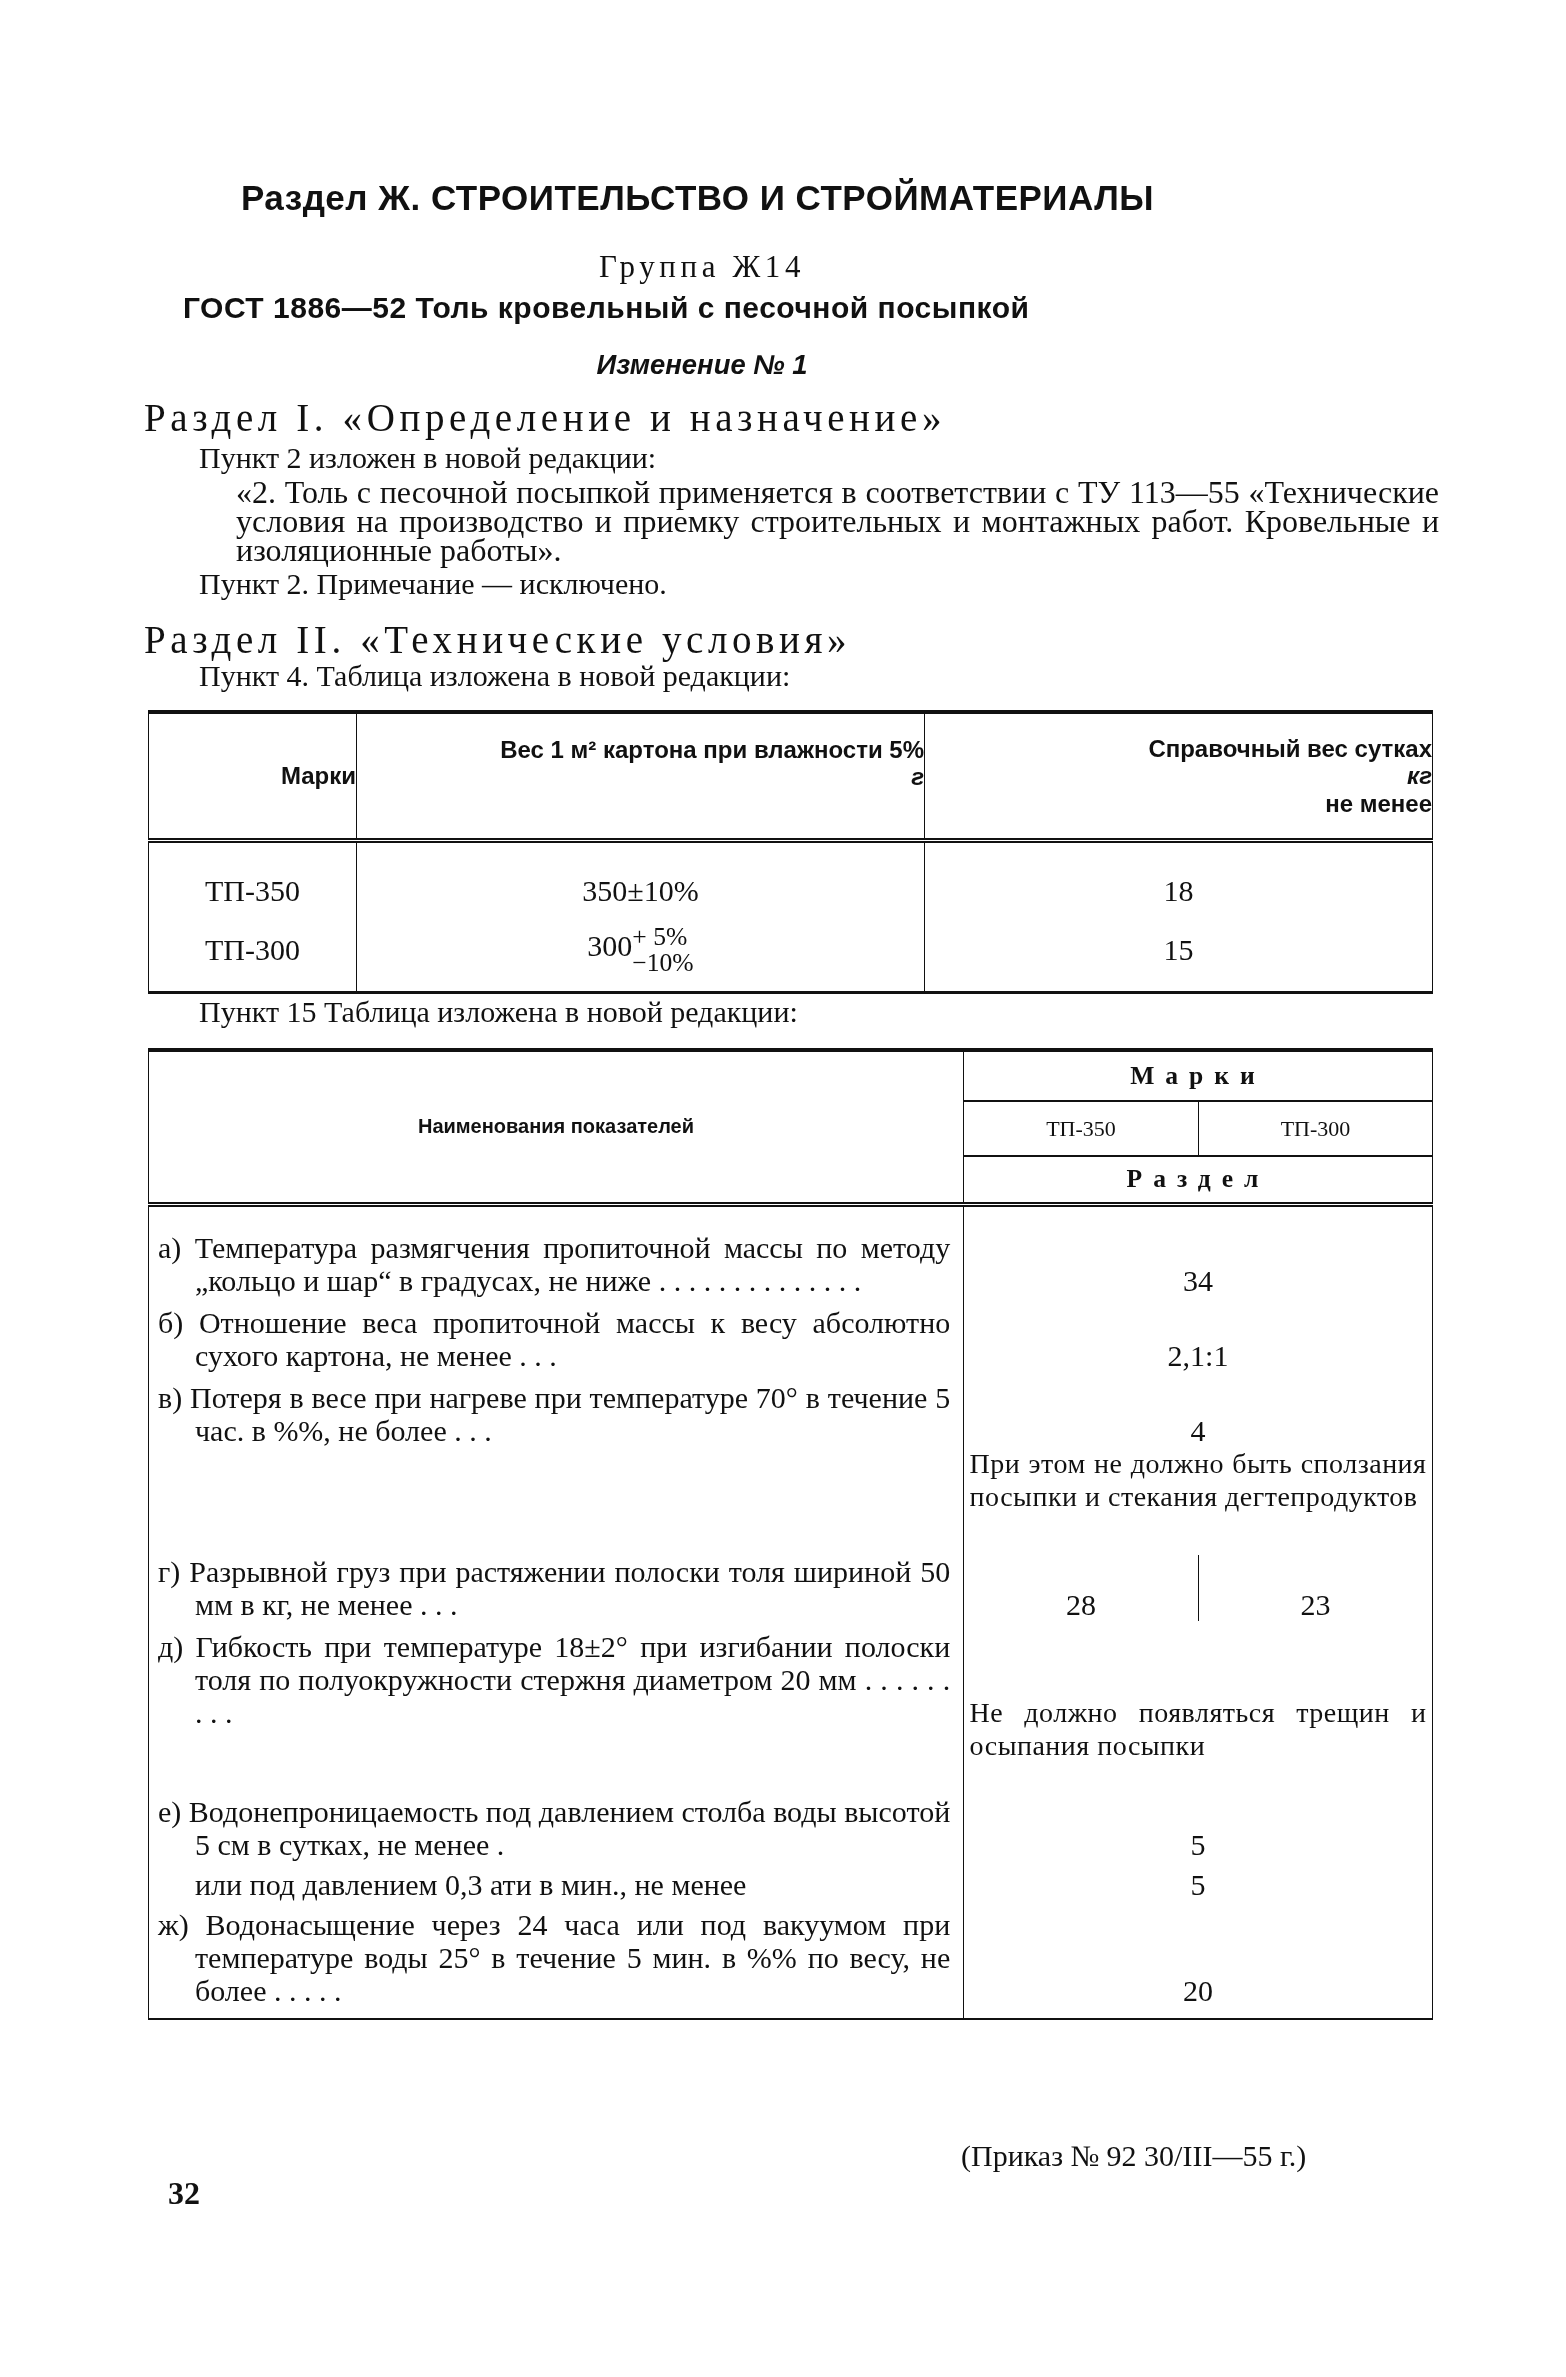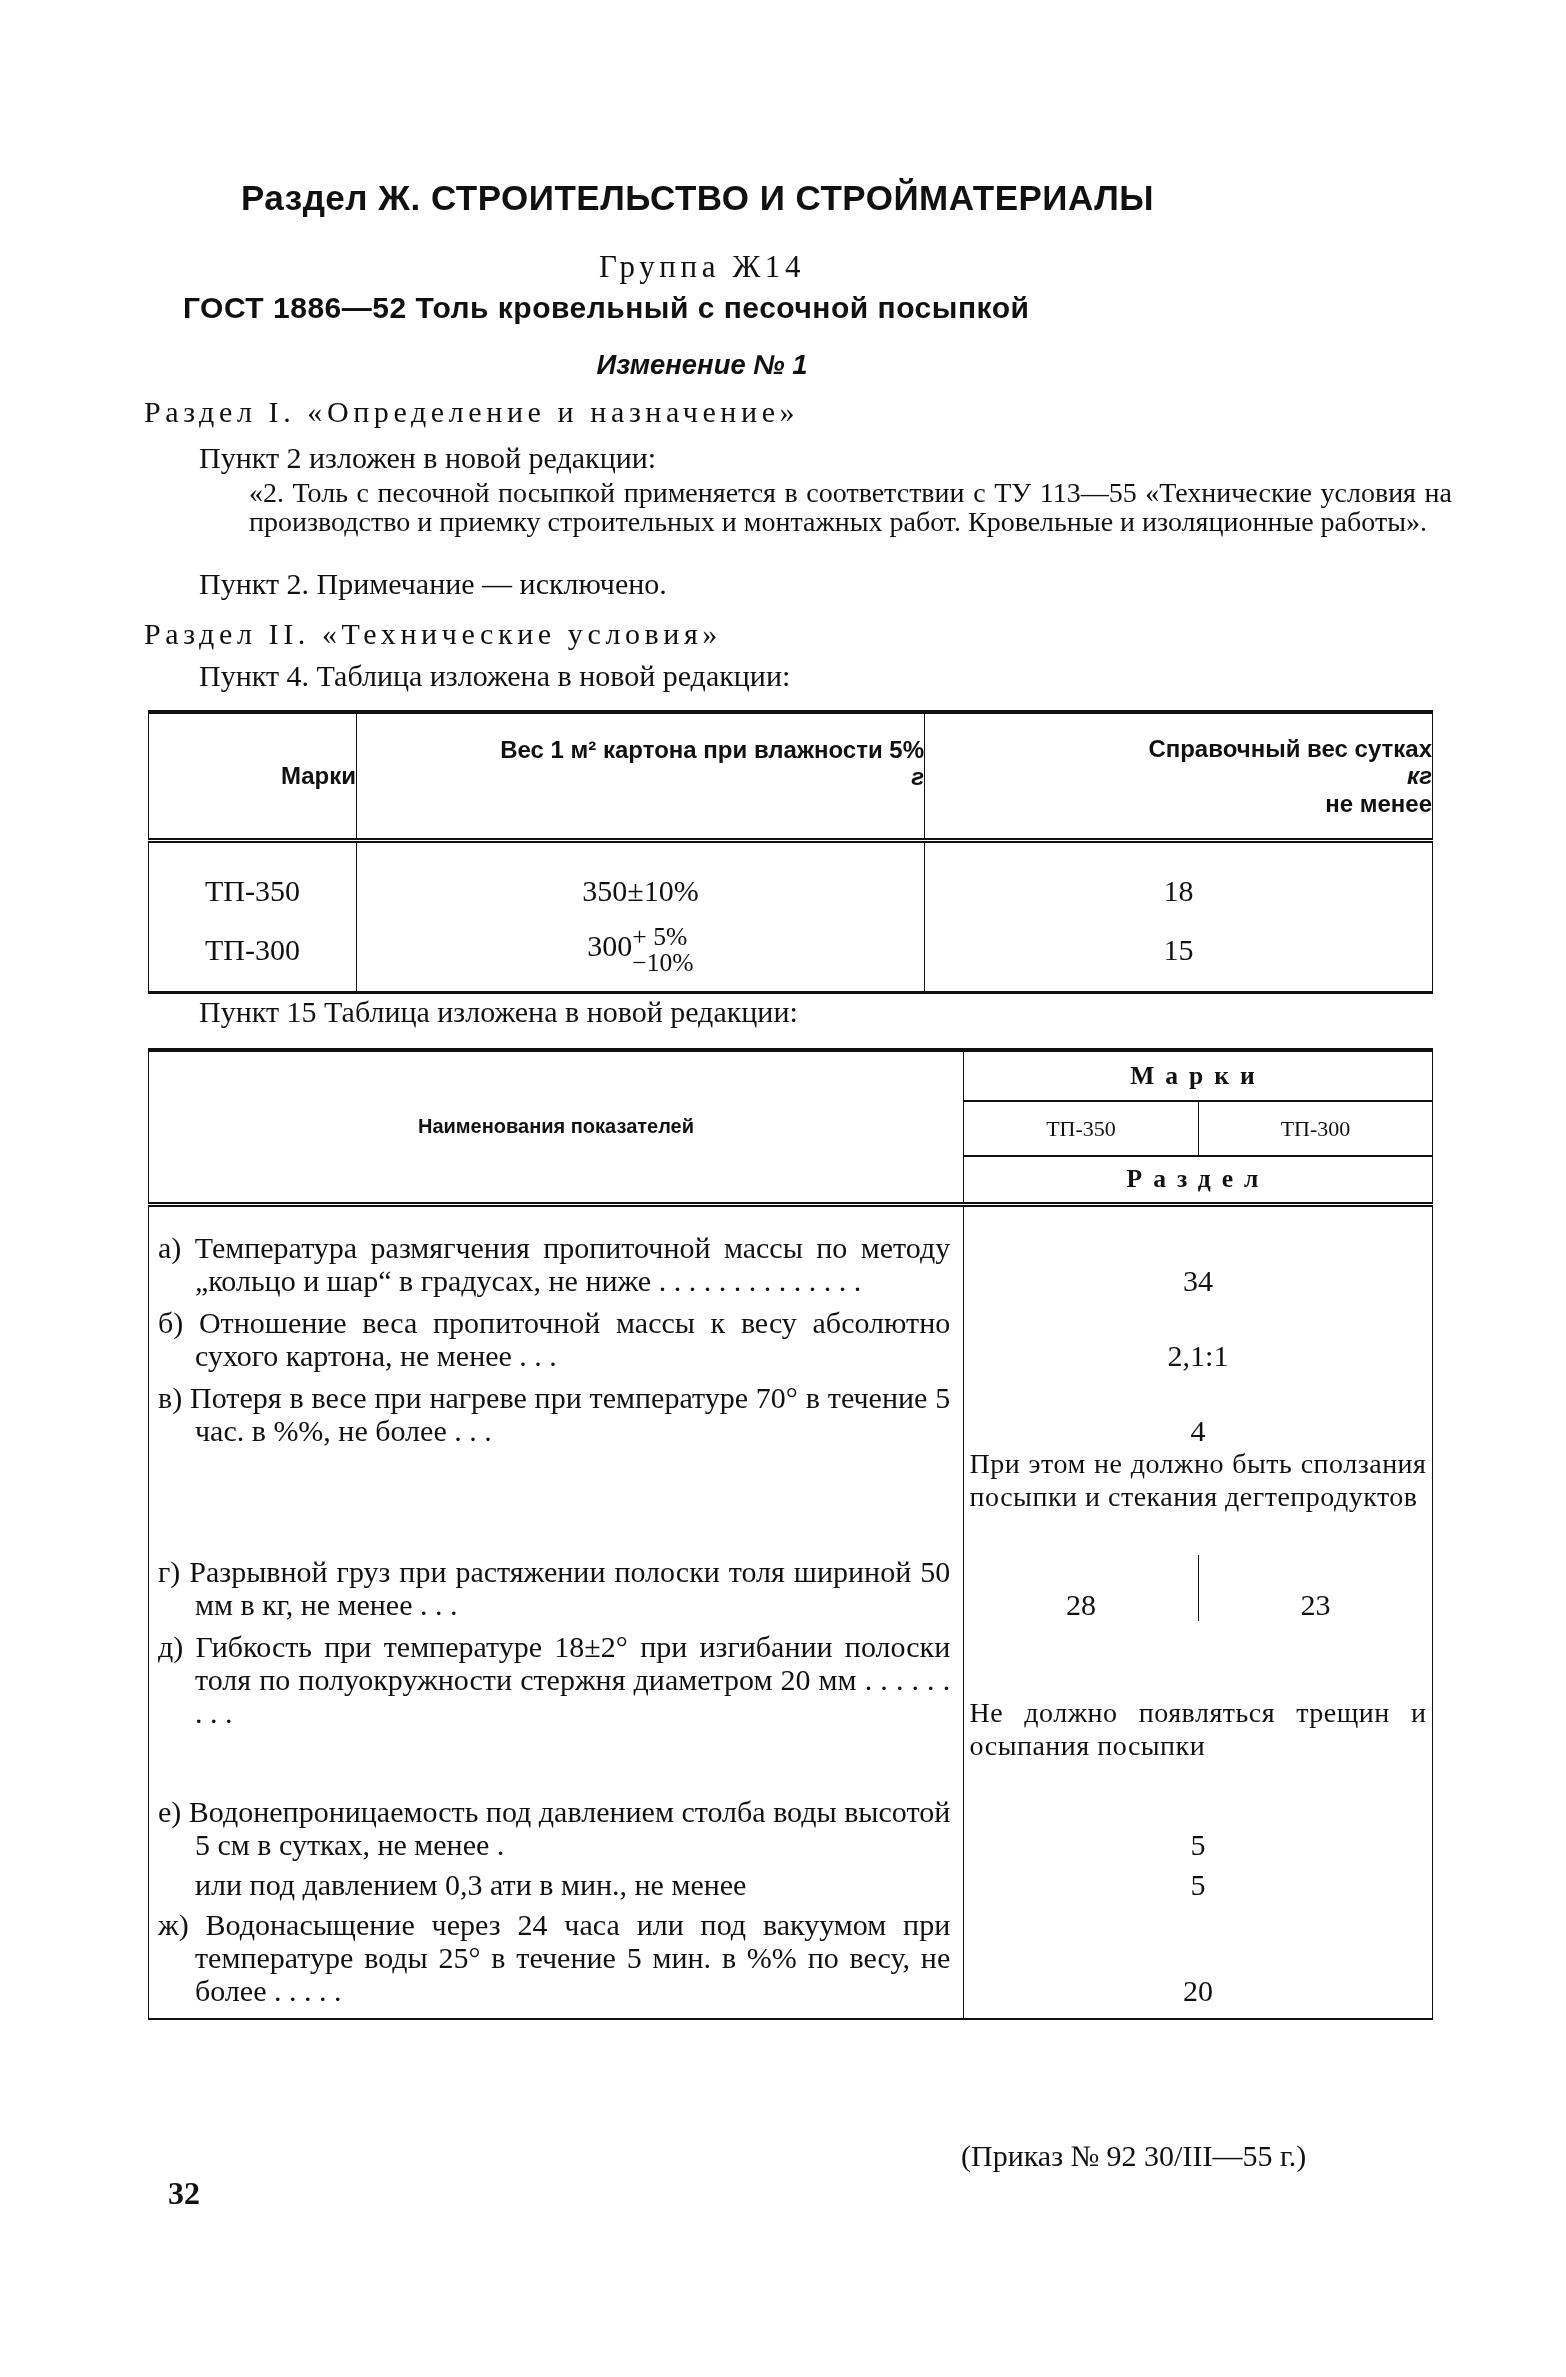--- a/index.html
+++ b/index.html
@@ -4,23 +4,23 @@
 <style>
   html, body { margin:0; padding:0; background:#ffffff; }
   body { width:1567px; height:2377px; position:relative; overflow:hidden;
          font-family:"Liberation Serif", "DejaVu Serif", serif; color:#111; }
   .abs { position:absolute; }
   .title { left:0; width:1322px; text-align:center; font-family:"Liberation Sans", sans-serif; font-weight:bold; }
   .t1 { top:178px; font-size:35px; letter-spacing:0.5px; padding-left:73px; box-sizing:border-box; }
   .t2 { top:249px; font-size:31px; letter-spacing:4.6px; padding-left:82px; box-sizing:border-box; font-weight:normal; font-family:"Liberation Serif", serif; }
   .t3 { top:291px; left:183px; font-size:30px; font-family:"Liberation Sans", sans-serif; font-weight:bold; letter-spacing:0.5px; }
   .t4 { top:349px; font-size:27.4px; font-style:italic; padding-left:82px; box-sizing:border-box; }
-  .sec { font-size:30px; letter-spacing:4.6px; left:144px; }
+  .sec { font-size:39px; letter-spacing:4.6px; left:144px; }
   .p { font-size:30px; left:199px; }
-  .body-p { left:212px; width:1240px; font-size:28px; line-height:29px; text-align:justify; }
+  .body-p { left:199px; width:1240px; font-size:32px; line-height:29px; text-align:justify; }
   .body-p .ind { padding-left:37px; }
   table { border-collapse:collapse; }
   .tbl1 { left:148px; top:710px; width:1285px; border-top:4.6px solid #111; border-bottom:3.7px solid #111; }
   .tbl1 td { border-left:1.8px solid #111; border-right:1.8px solid #111; text-align:center; vertical-align:middle; padding:0; }
   .tbl1 .head td { height:102px; font-family:"Liberation Sans", sans-serif; font-weight:bold; font-size:24px; line-height:27.4px; border-bottom:5.5px double #111;text-align:right; }
   .tbl1 .row td { font-size:30px; height:55px; }
   .sup { display:inline-block; vertical-align:middle; font-size:25.6px; line-height:25.6px; text-align:left; }
   .tbl2 { left:148px; top:1048px; width:1285px; border-top:4.6px solid #111; border-bottom:2.7px solid #111; }
   .tbl2 td { border-left:1.8px solid #111; border-right:1.8px solid #111; padding:0; vertical-align:top; }
   .th2 { font-family:"Liberation Sans", sans-serif; font-weight:bold; font-size:20px; text-align:center; vertical-align:middle !important; }

